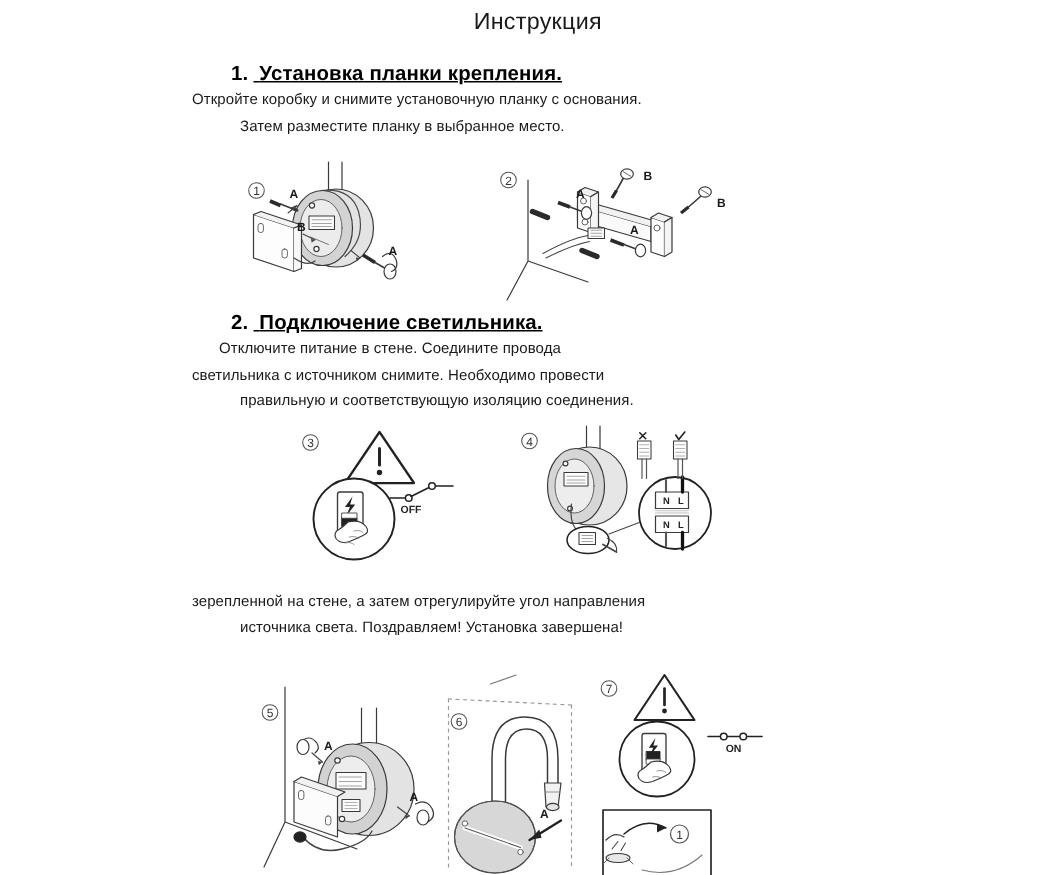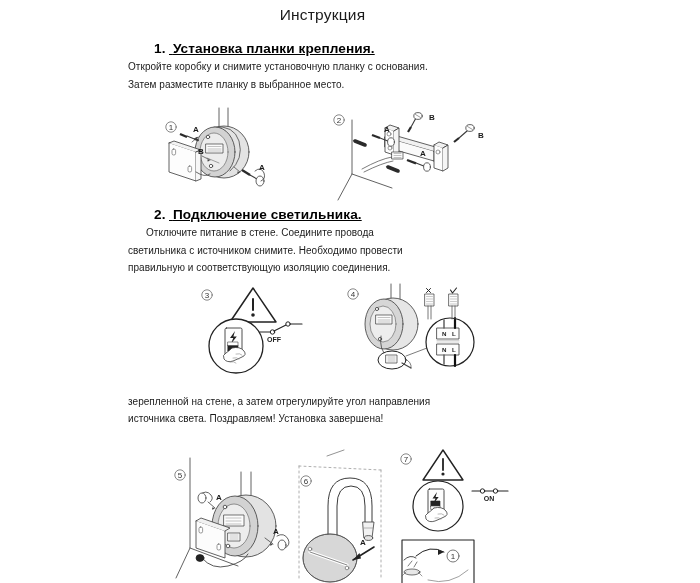--- a/index.html
+++ b/index.html
@@ -25,20 +25,21 @@
   
   .doc-title {
     position: absolute;
     top: 6px;
     left: 0;
     width: 645px;
     text-align: center;
     font-size: 15.5px;
     letter-spacing: .2px;
     color: #1a1a1a;
+    padding-left: 36px;
   }
   .section {
     position: absolute;
     left: 128px;
     width: 444px;
   }
   .sec-heading {
     font-size: 13.6px;
     font-weight: bold;
     color: #000;
@@ -54,21 +55,21 @@
   .sec-body {
     font-size: 10px;
     line-height: 17.5px;
     color: #1a1a1a;
     margin: 0;
     text-align: justify;
     text-justify: inter-word;
     letter-spacing: .05px;
   }
   .sec-body.indent { text-indent: 18px; }
-  .sec-body .last-line { text-align: left; }
+  .sec-body .last-line { text-align: left; margin-left: 32px; }
 
   
   .figure-row {
     position: absolute;
     left: 0;
     width: 700px;
   }
   .fig {
     position: absolute;
   }

